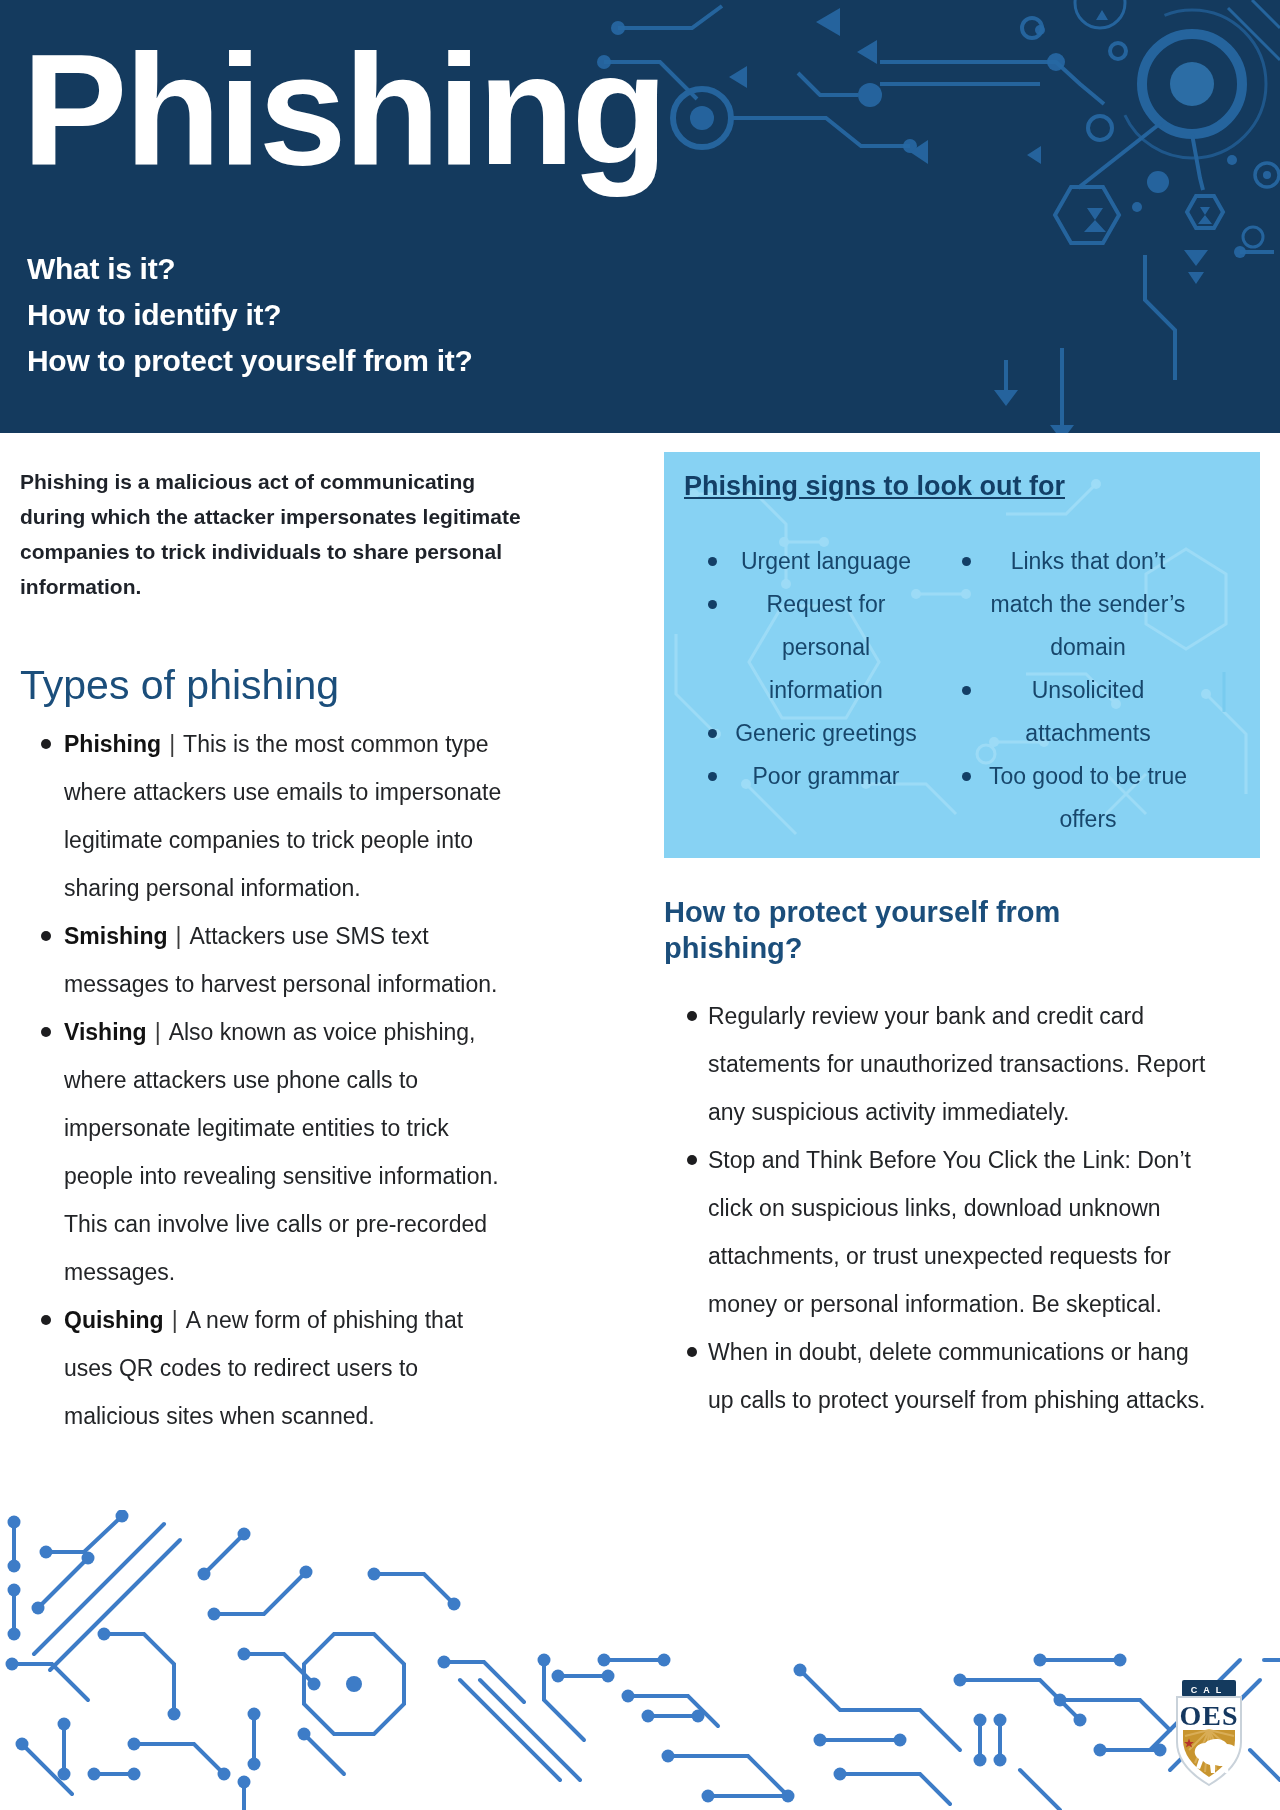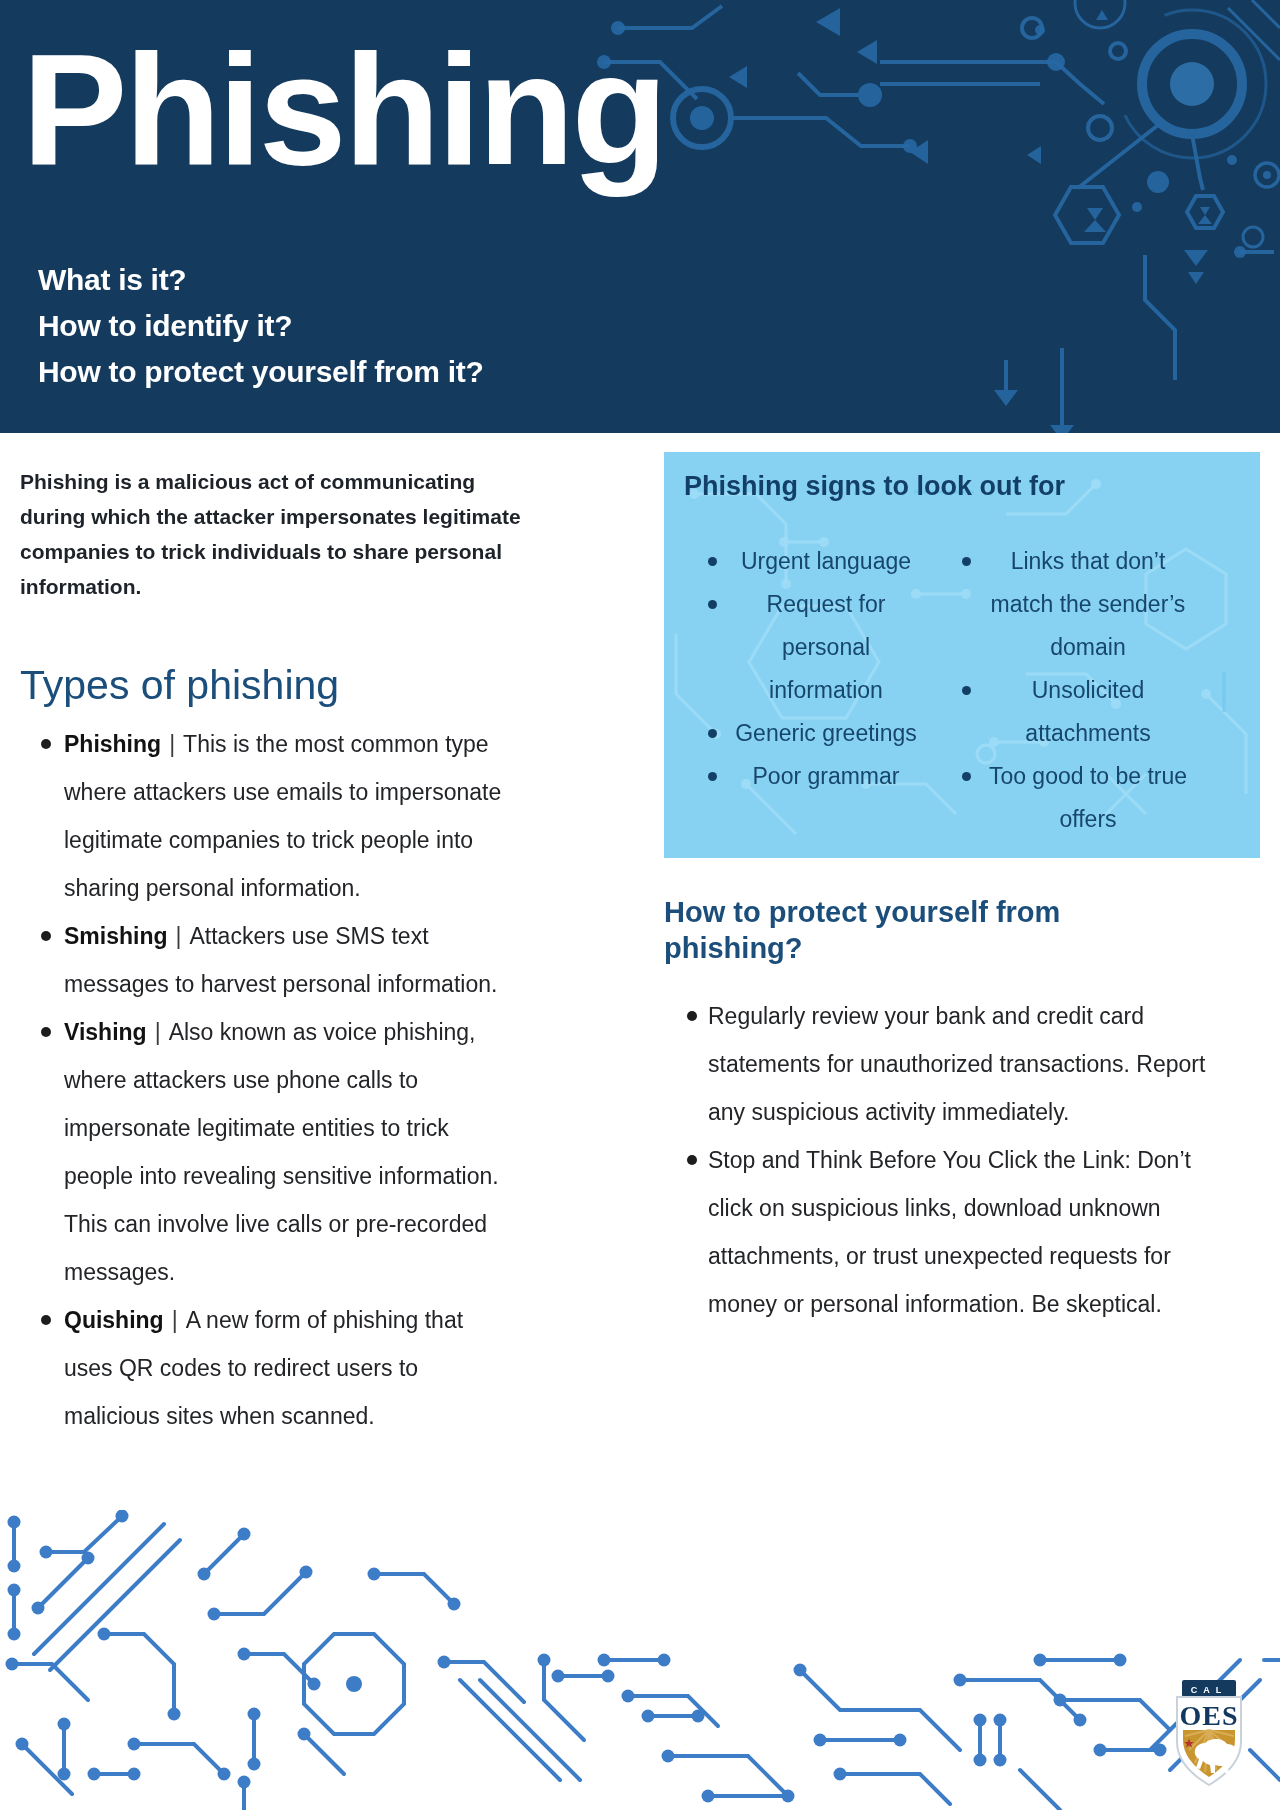--- a/index.html
+++ b/index.html
@@ -4,42 +4,42 @@
 <style>
   html,body{margin:0;padding:0;background:#e8e8e8;}
   .page{position:relative;width:1280px;height:1810px;margin:0 auto;background:#ffffff;
         font-family:"Liberation Sans",sans-serif;overflow:hidden;}
 
   
   .hero{position:absolute;left:0;top:0;width:1280px;height:433px;background:#143a5e;}
   .hero-deco{position:absolute;left:0;top:0;width:1280px;height:433px;}
   .hero-title{position:absolute;left:22px;top:30px;margin:0;font-size:158px;line-height:1;
               font-weight:700;color:#ffffff;letter-spacing:-3px;}
-  .hero-sub{position:absolute;left:27px;top:246px;margin:11px;color:#ffffff;
+  .hero-sub{position:absolute;left:27px;top:246px;margin:0;color:#ffffff;
             font-size:30px;line-height:46px;font-weight:700;letter-spacing:-0.3px;}
 
   
   .intro{position:absolute;left:20px;top:464px;width:512px;margin:0;
          font-size:21px;line-height:35px;font-weight:700;color:#1e2229;}
   .types-heading{position:absolute;left:20px;top:662px;margin:0;
                  font-size:41px;font-weight:400;color:#1b4e7b;}
   .types-list{position:absolute;left:20px;top:720px;width:492px;margin:0;padding:0;
               list-style:none;font-size:23px;line-height:48px;color:#222427;}
   .types-list li{position:relative;padding-left:44px;}
   .types-list li::before{content:"";position:absolute;left:21px;top:19px;width:10px;height:10px;
                          border-radius:50%;background:#1d1d1f;}
   .term{font-weight:700;color:#121212;}
   .sep{font-weight:400;color:#3c3c3c;padding:0 8px;}
 
   
   .signs-box{position:absolute;left:664px;top:452px;width:596px;height:406px;
              background:#87d2f3;overflow:hidden;}
   .signs-deco{position:absolute;left:0;top:0;width:596px;height:406px;}
   .signs-inner{position:relative;z-index:1;padding:18px 18px 0 20px;}
-  .signs-heading{margin:0;font-size:27px;line-height:32px;font-weight:700;color:#133f66;}
+  .signs-heading{margin:0;font-size:27px;line-height:32px;font-weight:700;color:#133f66;text-decoration:underline;}
   .signs-cols{display:flex;margin-top:38px;text-align:center;}
   .signs-col{list-style:none;margin:0;padding:0;font-size:23px;line-height:43px;color:#17466b;}
   .signs-col li{position:relative;padding-left:20px;}
   .signs-col li::before{content:"";position:absolute;left:0;top:17px;width:9px;height:9px;
                         border-radius:50%;background:#133f66;}
   .col1{margin-left:24px;width:216px;}
   .col2{margin-left:38px;width:232px;}
 
   
   .protect-heading{position:absolute;left:664px;top:894px;width:410px;margin:0;
@@ -190,20 +190,21 @@
         </ul>
       </div>
     </div>
   </section>
 
   <h2 class="protect-heading">How to protect yourself from phishing?</h2>
 
   <ul class="protect-list">
     <li><span>Regularly review your bank and credit card statements for unauthorized transactions. Report any suspicious activity immediately.</span></li>
     <li><span>Stop and Think Before You Click the Link: Don’t click on suspicious links, download unknown attachments, or trust unexpected requests for money or personal information. Be skeptical.</span></li>
+    <li><span>When in doubt, delete communications or hang up calls to protect yourself from phishing attacks.</span></li>
   </ul>
 
   <svg class="footer-deco" viewBox="0 0 1280 300" xmlns="http://www.w3.org/2000/svg" aria-hidden="true">
     <g stroke="#3d7cc7" stroke-width="4" fill="none" stroke-linecap="round">
       <path d="M14,12 V56"></path>
         <path d="M14,80 V124"></path>
       <path d="M46,42 H84 L120,8"></path>
         <path d="M38,98 L88,48"></path>
       <path d="M164,14 L34,144"></path>
         <path d="M180,30 L50,160"></path>

